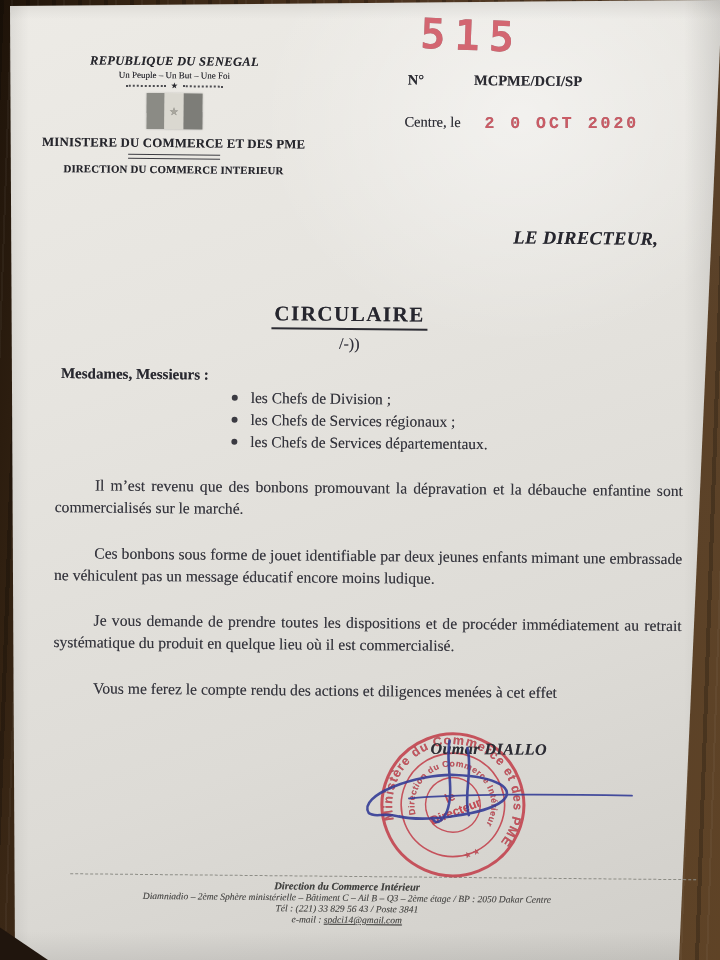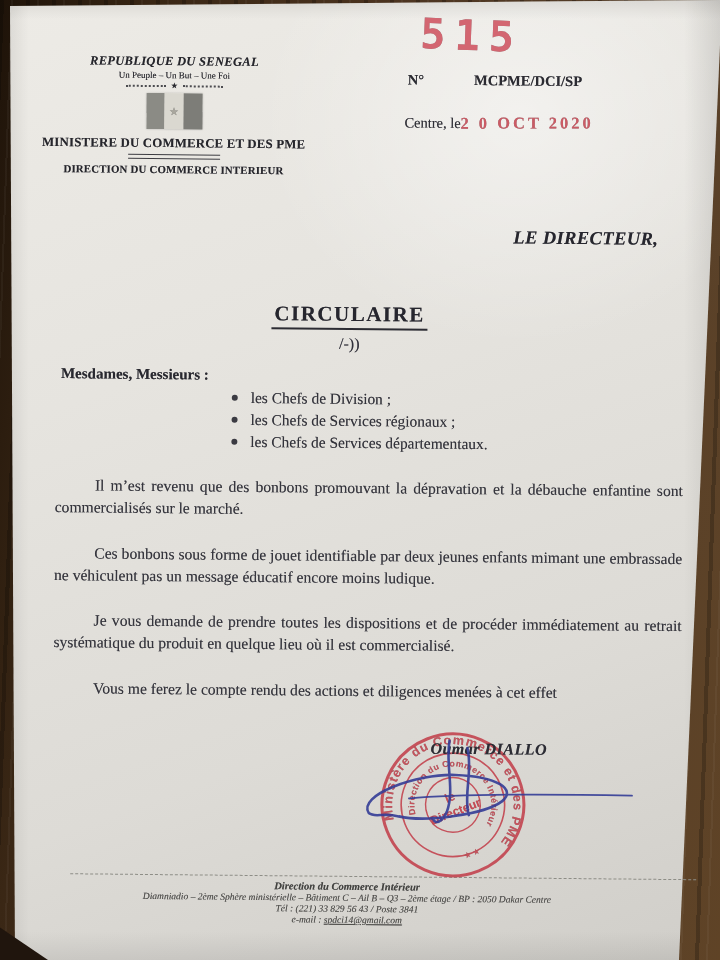--- a/index.html
+++ b/index.html
@@ -23,21 +23,21 @@
   .corner-dark{position:absolute;left:0;bottom:0;width:48px;height:36px;background:#20150d;
     clip-path:polygon(0 10%,100% 100%,0 100%);}
   .content{position:absolute;inset:0;transform:rotate(.55deg);transform-origin:360px 480px;color:#34343c;
     text-shadow:0 0 .5px rgba(52,52,60,.55);}
 
   
   .stamp-number{position:absolute;left:416px;top:10px;font-family:"DejaVu Sans Mono",monospace;
     font-weight:bold;font-size:42px;color:#d15b67;letter-spacing:9px;transform:rotate(1.6deg);opacity:.92;}
   .ref-row{position:absolute;left:404px;top:71px;display:flex;gap:50px;font-weight:bold;font-size:14.5px;color:#2b2b32;}
   .date-row{position:absolute;left:401px;top:112px;display:flex;align-items:baseline;font-size:14.5px;color:#2e2e36;}
-  .date-stamp{font-family:Liberation Serif, serif;font-weight:bold;font-size:16.5px;
+  .date-stamp{margin-left:24px;font-family:Liberation Mono, monospace;font-weight:bold;font-size:16.5px;
     color:#c84f5a;letter-spacing:3px;transform:rotate(-.6deg);opacity:.92;}
 
   
   .letterhead{position:absolute;left:28px;top:56px;width:285px;text-align:center;color:#26262c;}
   .lh-republic{font-weight:bold;font-style:italic;font-size:12.5px;letter-spacing:.3px;white-space:nowrap;}
   .lh-motto{font-size:9px;margin-top:1px;white-space:nowrap;}
   .lh-ornament{display:flex;align-items:center;justify-content:center;gap:5px;margin-top:2px;}
   .lh-ornament .seg{width:40px;border-top:2px dotted #4c4c50;height:0;}
   .lh-ornament .star{font-size:8px;line-height:8px;color:#2c2c32;}
   .flag{width:56px;height:36px;margin:3px auto 0;display:flex;box-shadow:0 0 2px rgba(0,0,0,.25);}

